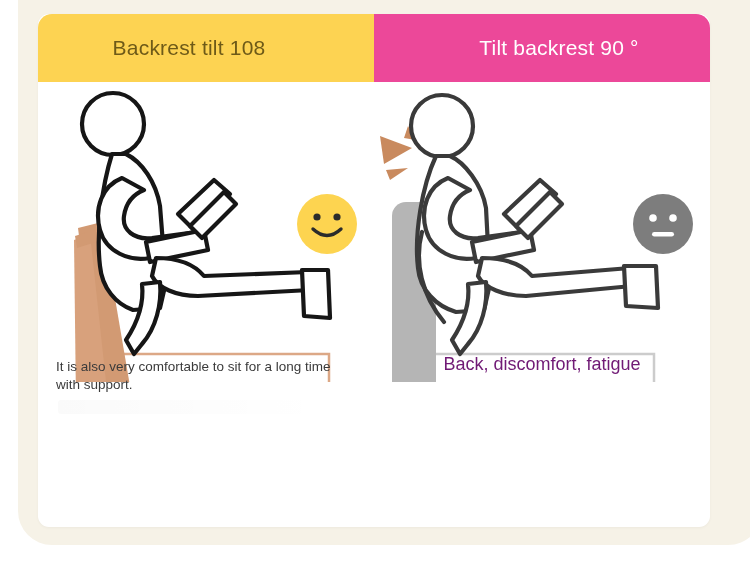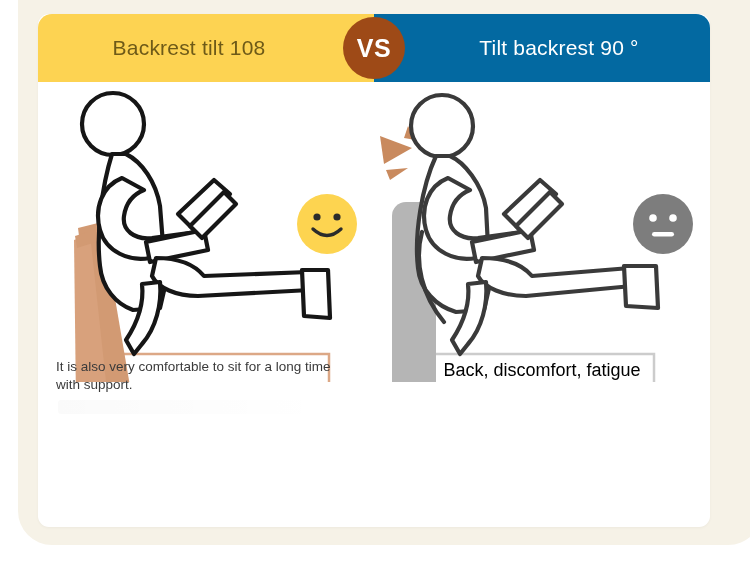--- a/index.html
+++ b/index.html
@@ -57,21 +57,21 @@
     display: flex;
     align-items: center;
     justify-content: center;
   }
   .header-left {
     background: #fdd352;
     border-top-left-radius: 14px;
   }
   .header-right {
     flex: 0 0 50%;
-    background: #0369a1;
+    background: #ec4899;
     display: flex;
     align-items: center;
     justify-content: center;
     border-top-right-radius: 14px;
   }
   .header-left-label {
     font-size: 21px;
     color: #6e5a18;
     letter-spacing: .2px;
     padding-right: 34px;
@@ -127,25 +127,25 @@
     left: 18px;
     top: 276px;
     width: 280px;
     font-size: 13.5px;
     line-height: 1.35;
     color: #3b3b3b;
   }
   .caption-right {
     position: absolute;
     left: 0;
-    top: 278px;
+    top: 272px;
     width: 100%;
     text-align: center;
     font-size: 18px;
-    color: #000000;
+    color: #701a75;
   }
   .watermark {
     position: absolute;
     left: 20px;
     top: 318px;
     width: 270px;
     height: 14px;
     background: linear-gradient(90deg, rgba(0,0,0,0.018), rgba(0,0,0,0.0));
     border-radius: 3px;
   }
@@ -162,21 +162,20 @@
     <div class="header-bar">
 
       <div class="header-left">
         <span class="header-left-label">Backrest tilt 108</span>
       </div>
 
       <div class="header-right">
         <span class="header-right-label">Tilt backrest 90 °</span>
       </div>
 
-      <div class="vs-badge">VS</div>
     </div>
 
     <div class="body-split">
 
       <div class="panel">
         <div class="illus-wrap">
           <svg viewBox="0 0 336 300" xmlns="http://www.w3.org/2000/svg">
 
             <rect x="30" y="340" width="0" height="0" fill="none"></rect>
             <g>

